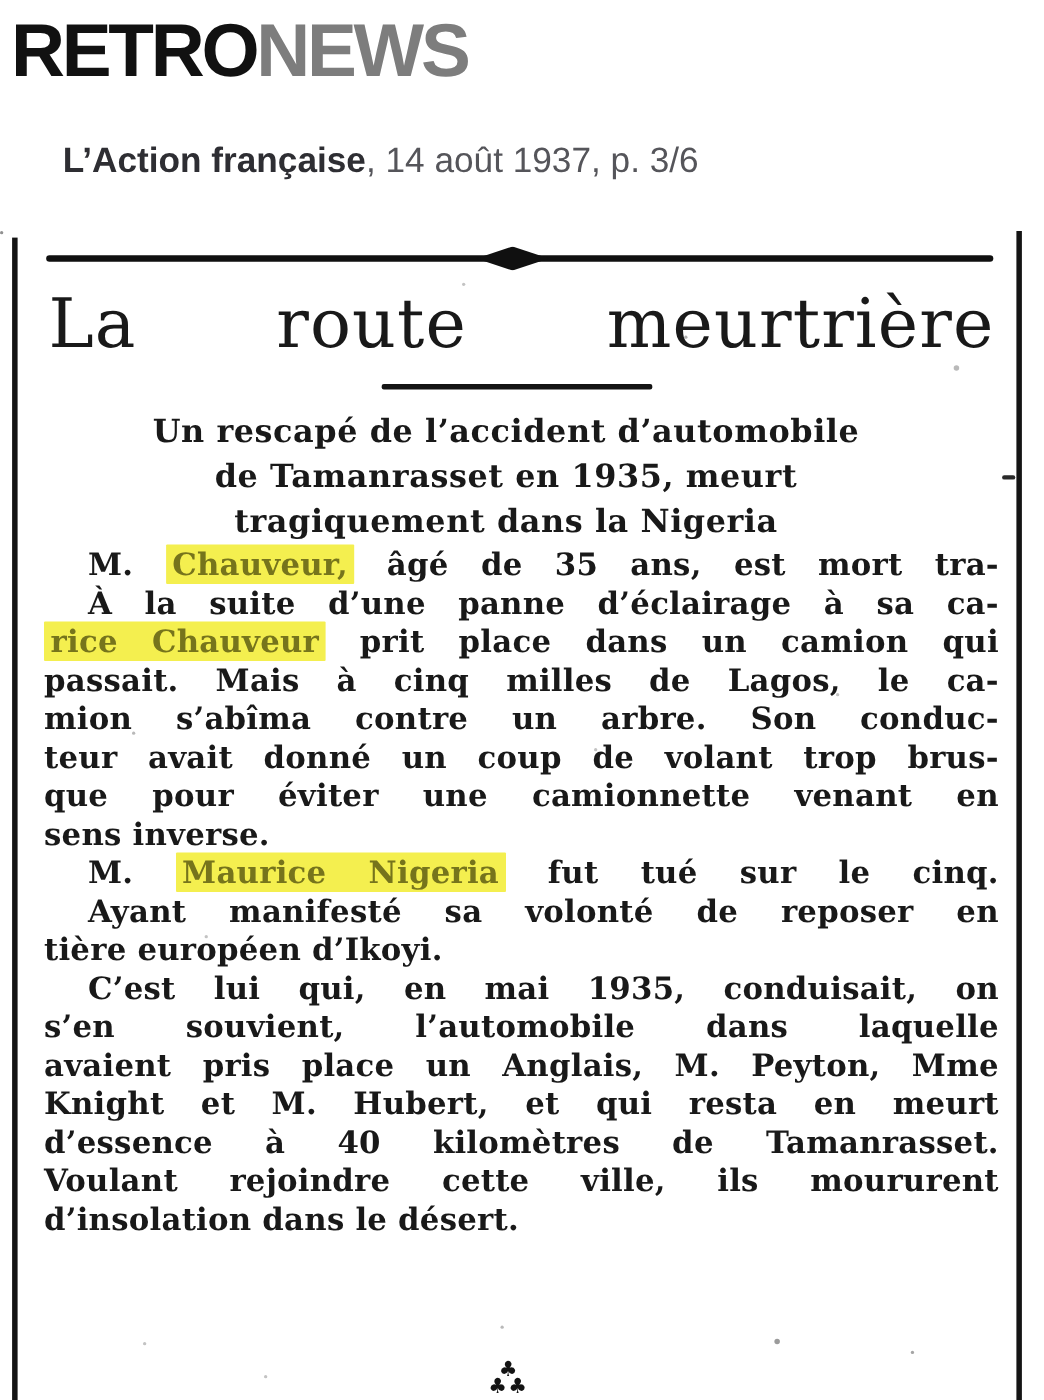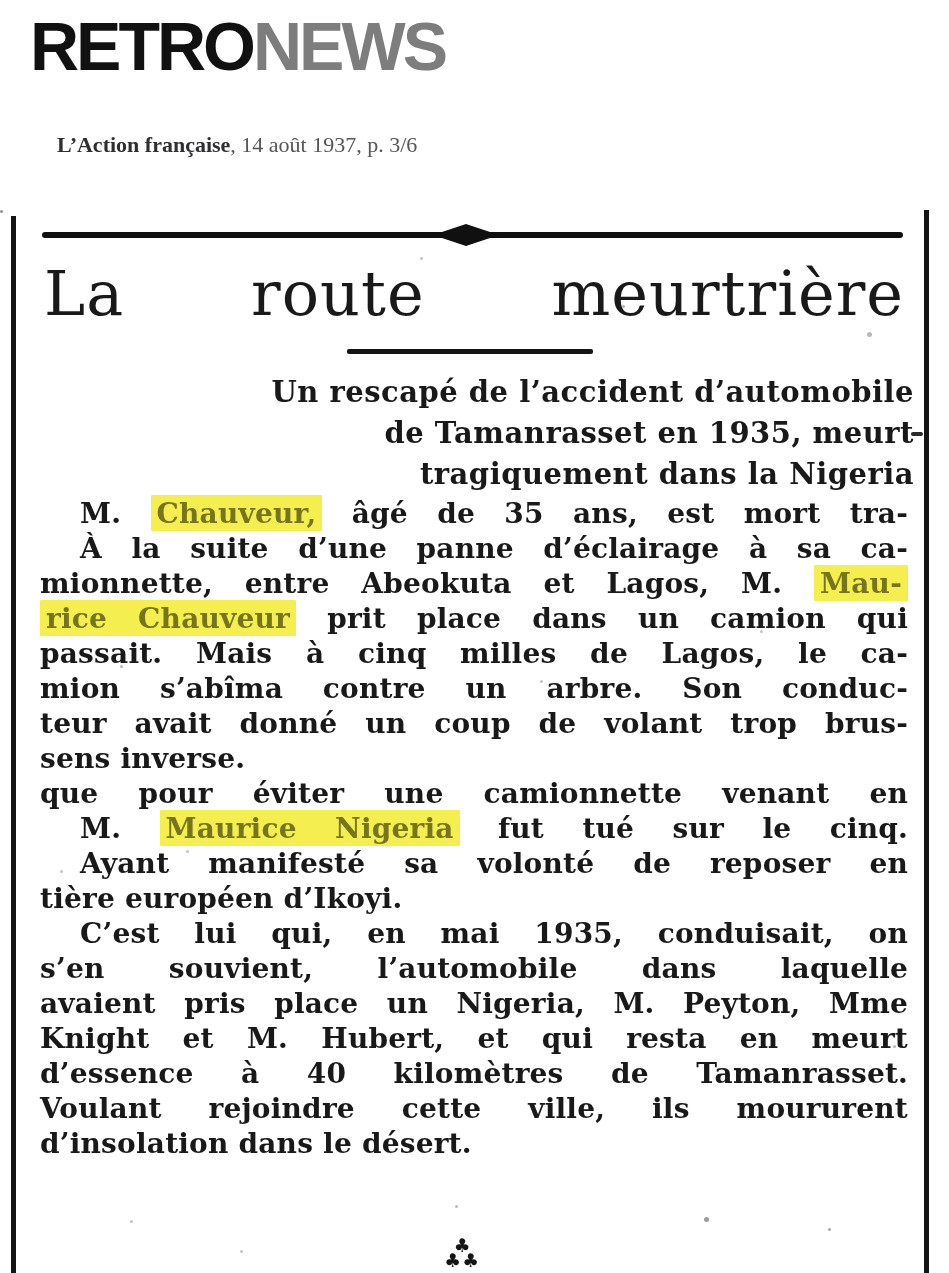--- a/index.html
+++ b/index.html
@@ -9,30 +9,29 @@
     position:relative; overflow:hidden;
     font-family:"Liberation Sans", sans-serif;
     color:#1c1c1c;
   }
 
   
   .logo {
     position:absolute; left:10px; top:12px;
     font-family:"Liberation Sans", sans-serif;
     font-weight:900; font-size:68px; line-height:1;
-    letter-spacing:-3px; white-space:nowrap;margin-left:20px;
+    letter-spacing:-3px; white-space:nowrap;
   }
   .logo .retro { color:var(--logo-primary,#111); }
   .logo .news  { color:var(--logo-secondary,#7d7d7d); }
 
   .byline {
     position:absolute; left:57px; top:128px;
-    font-size:22px; line-height:34px; color:#55555a;
+    font-size:32px; line-height:34px; color:#55555a;
     white-space:nowrap;
-    font-family:Liberation Serif, serif;
   }
   .byline .src { font-weight:bold; color:#2e2e33; }
 
   
   .clipping {
     position:absolute; left:0; top:210px; right:0; bottom:0;
     background:#fff; overflow:hidden;
     font-family:"DejaVu Serif","Liberation Serif",serif;
     color:#191919;
   }
@@ -59,23 +58,23 @@
     white-space:nowrap; 
     white-space:normal;
   }
 
   .headline-rule {
     position:absolute; left:347px; top:139px; width:246px; height:5px;
     background:#141414; border-radius:2px;
   }
 
   .subhead {
-    position:absolute; left:58px; top:162px; width:856px;
+    position:absolute; left:32px; top:162px; width:856px;
     font-size:29px; line-height:41px; font-weight:bold;
-    text-align:right; letter-spacing:0.5px;
+    text-align:center; letter-spacing:0.5px;
   }
 
   .article-body {
     position:absolute; left:40px; top:286px; width:868px;
     font-size:28px; font-weight:bold; letter-spacing:0.2px;
   }
   .bline { height:35px; line-height:35px; white-space:nowrap; }
   .bline.just { text-align:justify; text-align-last:justify; white-space:normal; }
   .bline.ind  { padding-left:40px; }
 
@@ -147,33 +146,32 @@
 
   <div class="subhead">
     <div>Un rescapé de l’accident d’automobile</div>
     <div>de Tamanrasset en 1935, meurt</div>
     <div>tragiquement dans la Nigeria</div>
   </div>
 
   <div class="article-body">
       <div class="bline ind just"><span>M. </span><mark>Chauveur,</mark><span> âgé de 35 ans, est mort tra-</span></div>
       <div class="bline ind just"><span>À la suite d’une panne d’éclairage à sa ca-</span></div>
-      <div class="bline just"><span>mionnette, entre Abeokuta et Lagos, M. </span><mark>Mau-</mark></div>
       <div class="bline just"><mark>rice Chauveur</mark><span> prit place dans un camion qui</span></div>
       <div class="bline just"><span>passait. Mais à cinq milles de Lagos, le ca-</span></div>
       <div class="bline just"><span>mion s’abîma contre un arbre. Son conduc-</span></div>
       <div class="bline just"><span>teur avait donné un coup de volant trop brus-</span></div>
+      <div class="bline just"><span>que pour éviter une camionnette venant en</span></div>
       <div class="bline"><span>sens inverse.</span></div>
-      <div class="bline just"><span>que pour éviter une camionnette venant en</span></div>
       <div class="bline ind just"><span>M. </span><mark>Maurice Nigeria</mark><span> fut tué sur le cinq.</span></div>
       <div class="bline ind just"><span>Ayant manifesté sa volonté de reposer en</span></div>
       <div class="bline"><span>tière européen d’Ikoyi.</span></div>
       <div class="bline ind just"><span>C’est lui qui, en mai 1935, conduisait, on</span></div>
       <div class="bline just"><span>s’en souvient, l’automobile dans laquelle</span></div>
-      <div class="bline just"><span>avaient pris place un Nigeria, M. Peyton, Mme</span></div>
+      <div class="bline just"><span>avaient pris place un Anglais, M. Peyton, Mme</span></div>
       <div class="bline just"><span>Knight et M. Hubert, et qui resta en meurt</span></div>
       <div class="bline just"><span>d’essence à 40 kilomètres de Tamanrasset.</span></div>
       <div class="bline just"><span>Voulant rejoindre cette ville, ils moururent</span></div>
       <div class="bline"><span>d’insolation dans le désert.</span></div>
     </div>
 
   <div class="ornament">
     <div class="o-top">♣</div>
     <div class="o-bot">♣♣</div>
   </div>

